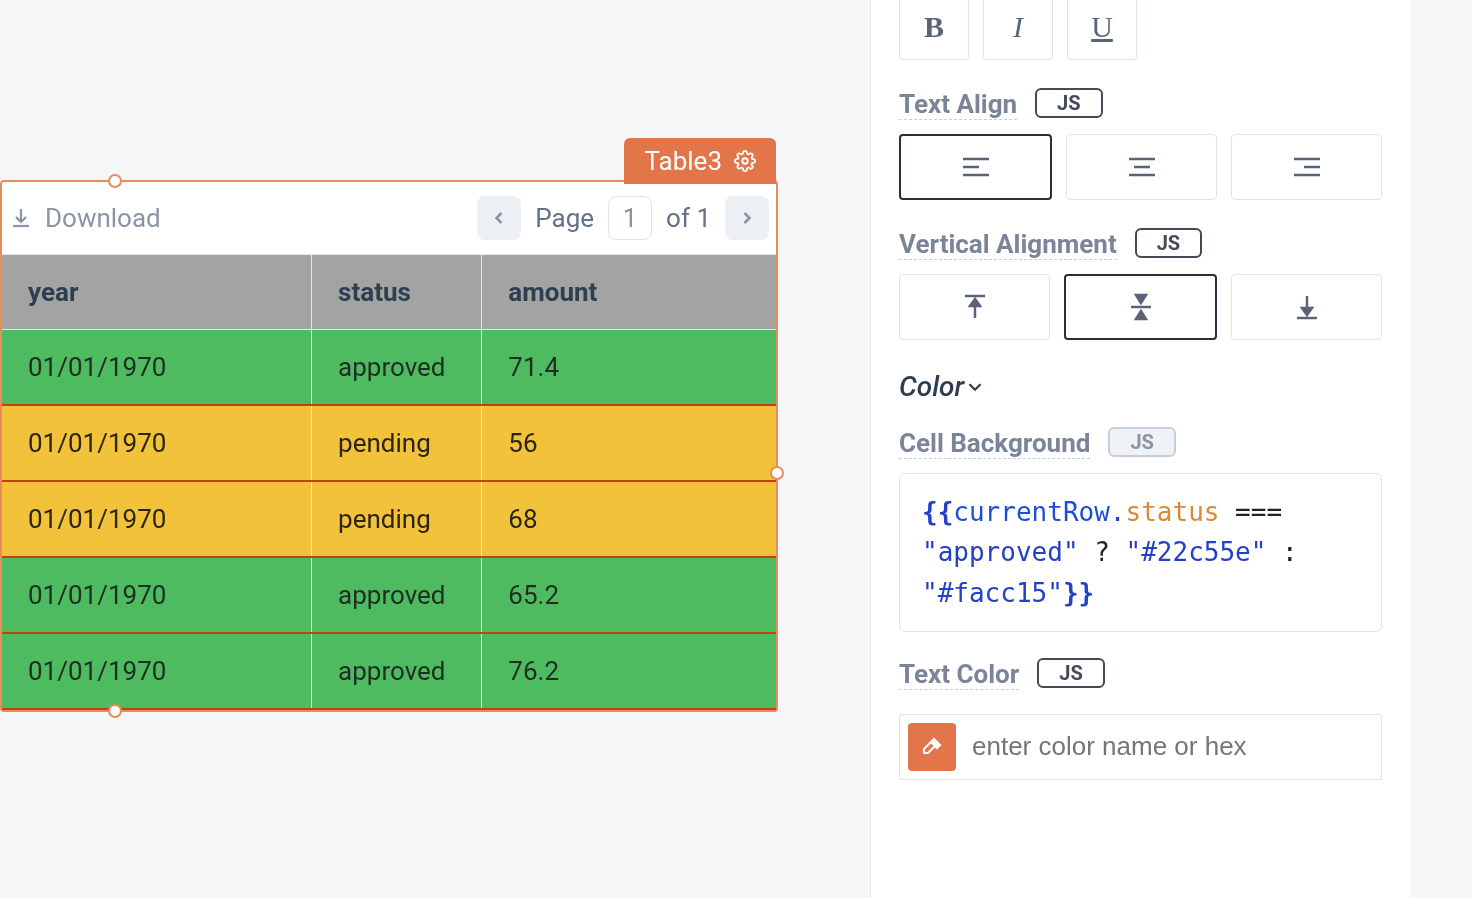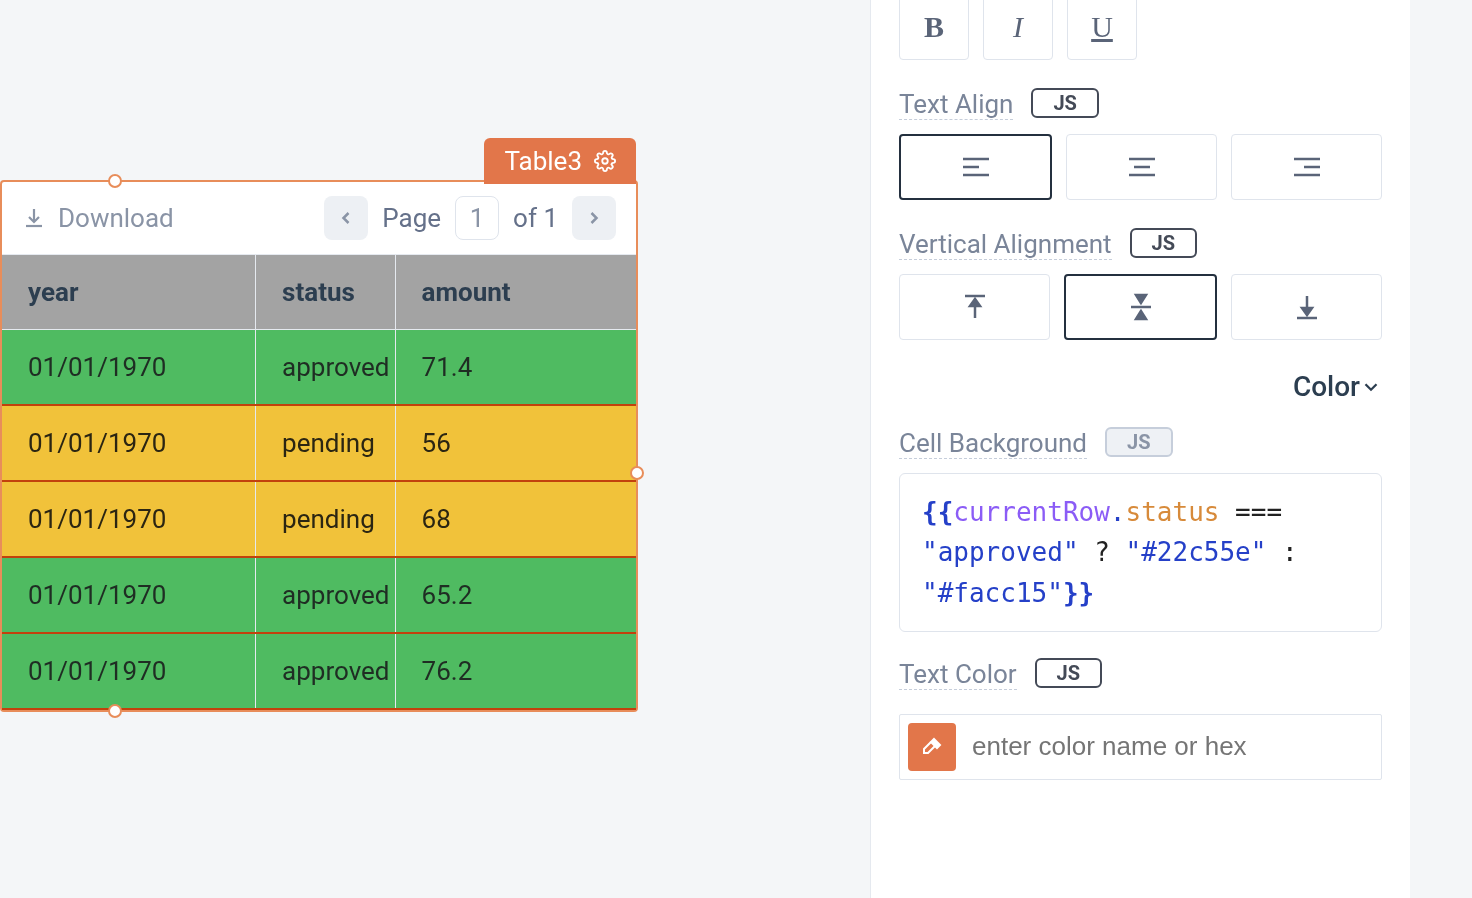--- a/index.html
+++ b/index.html
@@ -19,21 +19,21 @@
     position: absolute;
     left: 0;
     top: 0;
     width: 840px;
     height: 898px;
   }
   .widget-frame {
     position: absolute;
     left: 0;
     top: 180px;
-    width: 638px;
+    width: 778px;
     border: 2px solid #e88d5a;
     border-radius: 4px;
     background: #fff;
   }
   .widget-tag {
     position: absolute;
     right: 0;
     top: -44px;
     background: #e2764a;
     color: #fff;
@@ -53,21 +53,21 @@
     border-radius: 50%;
   }
   .handle-top { top: -8px; left: 106px; }
   .handle-right { right: -8px; top: 284px; }
   .handle-bottom { bottom: -8px; left: 106px; }
 
   .table-toolbar {
     display: flex;
     align-items: center;
     justify-content: space-between;
-    padding: 14px 20px;
+    padding: 14px 7px;
     border-bottom: 1px solid #e5e9ef;
   }
   .download-btn {
     display: inline-flex;
     align-items: center;
     gap: 12px;
     color: #8a94a6;
     font-size: 26px;
   }
   .pager {
@@ -132,20 +132,21 @@
     padding: 0 28px 30px 28px;
     overflow: hidden;
   }
   .prop-label {
     font-size: 26px;
     color: #7a8599;
     border-bottom: 1px dashed #c6cedb;
     display: inline-block;
     margin-right: 14px;
     margin-bottom: 14px;
+    font-weight: bold;
   }
   .js-badge {
     border: 2px solid #444a57;
     border-radius: 6px;
     padding: 1px 20px;
     font-size: 20px;
     font-weight: 700;
     color: #444a57;
     display: inline-block;
     vertical-align: 3px;
@@ -178,39 +179,40 @@
     border: 2px solid #24303f;
   }
   .emphasis-row .seg-btn { flex: 0 0 70px; font-size: 30px; font-family: Georgia, serif; }
   .emph-b { font-weight: 800; font-family: inherit; }
   .emph-i { font-style: italic; }
   .emph-u { text-decoration: underline; }
 
   .section-header {
     display: flex;
     align-items: center;
-    justify-content: flex-end;
+    justify-content: flex-start;
     margin: 30px 0 24px 0;
     font-size: 28px;
     color: #2c3e50;
     font-weight: 500;
+    font-style: italic;
   }
 
   .code-box {
     border: 1px solid #dfe4ec;
     border-radius: 6px;
     padding: 18px 22px;
     font-family: ui-monospace, "SFMono-Regular", Menlo, Consolas, monospace;
     font-size: 26px;
     line-height: 1.55;
     color: #1f2b7a;
     word-break: break-word;
   }
   .tok-bind   { color: #2540c8; font-weight: 600; }
-  .tok-obj    { color: #8b5cf6; }
+  .tok-obj    { color: #1d4ed8; }
   .tok-dot    { color: #2540c8; }
   .tok-prop   { color: #d78a3a; }
   .tok-op     { color: #222; }
   .tok-str    { color: #2540c8; }
 
   .color-input-row {
     border: 1px solid #dfe4ec;
     border-radius: 2px;
     display: flex;
     align-items: center;

